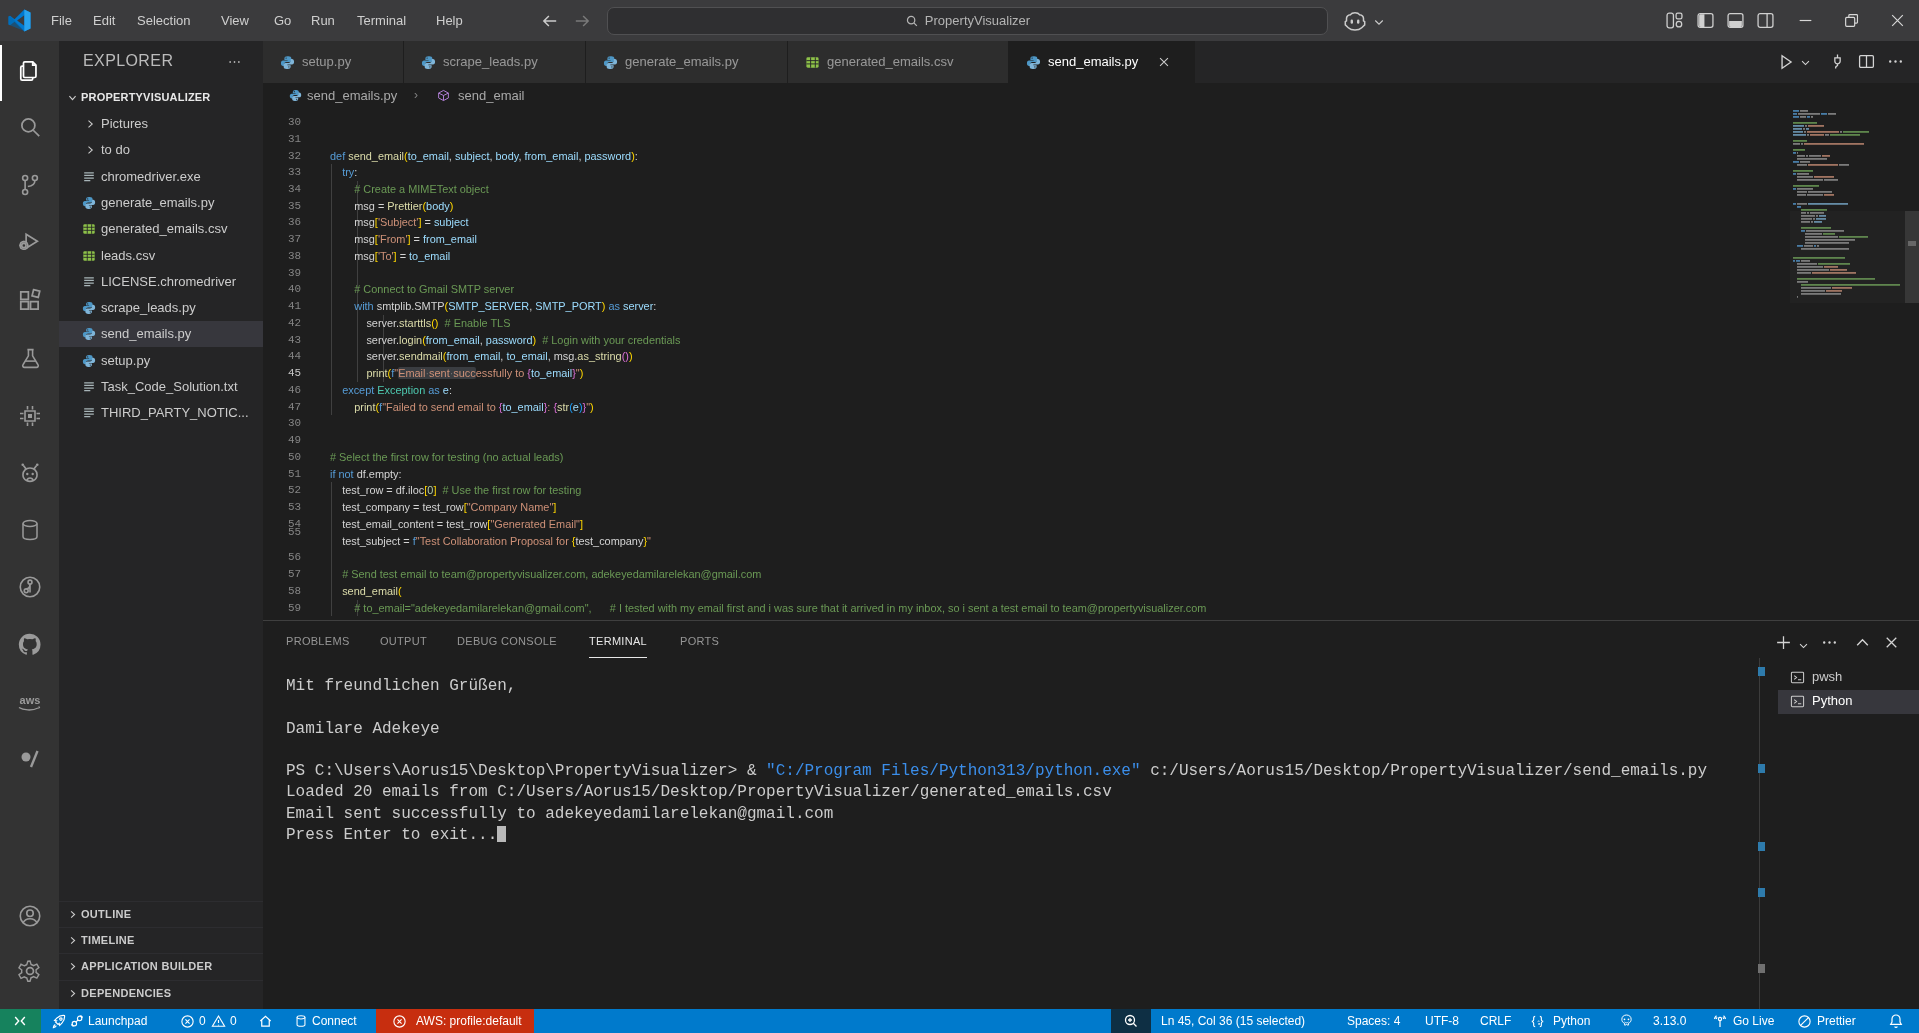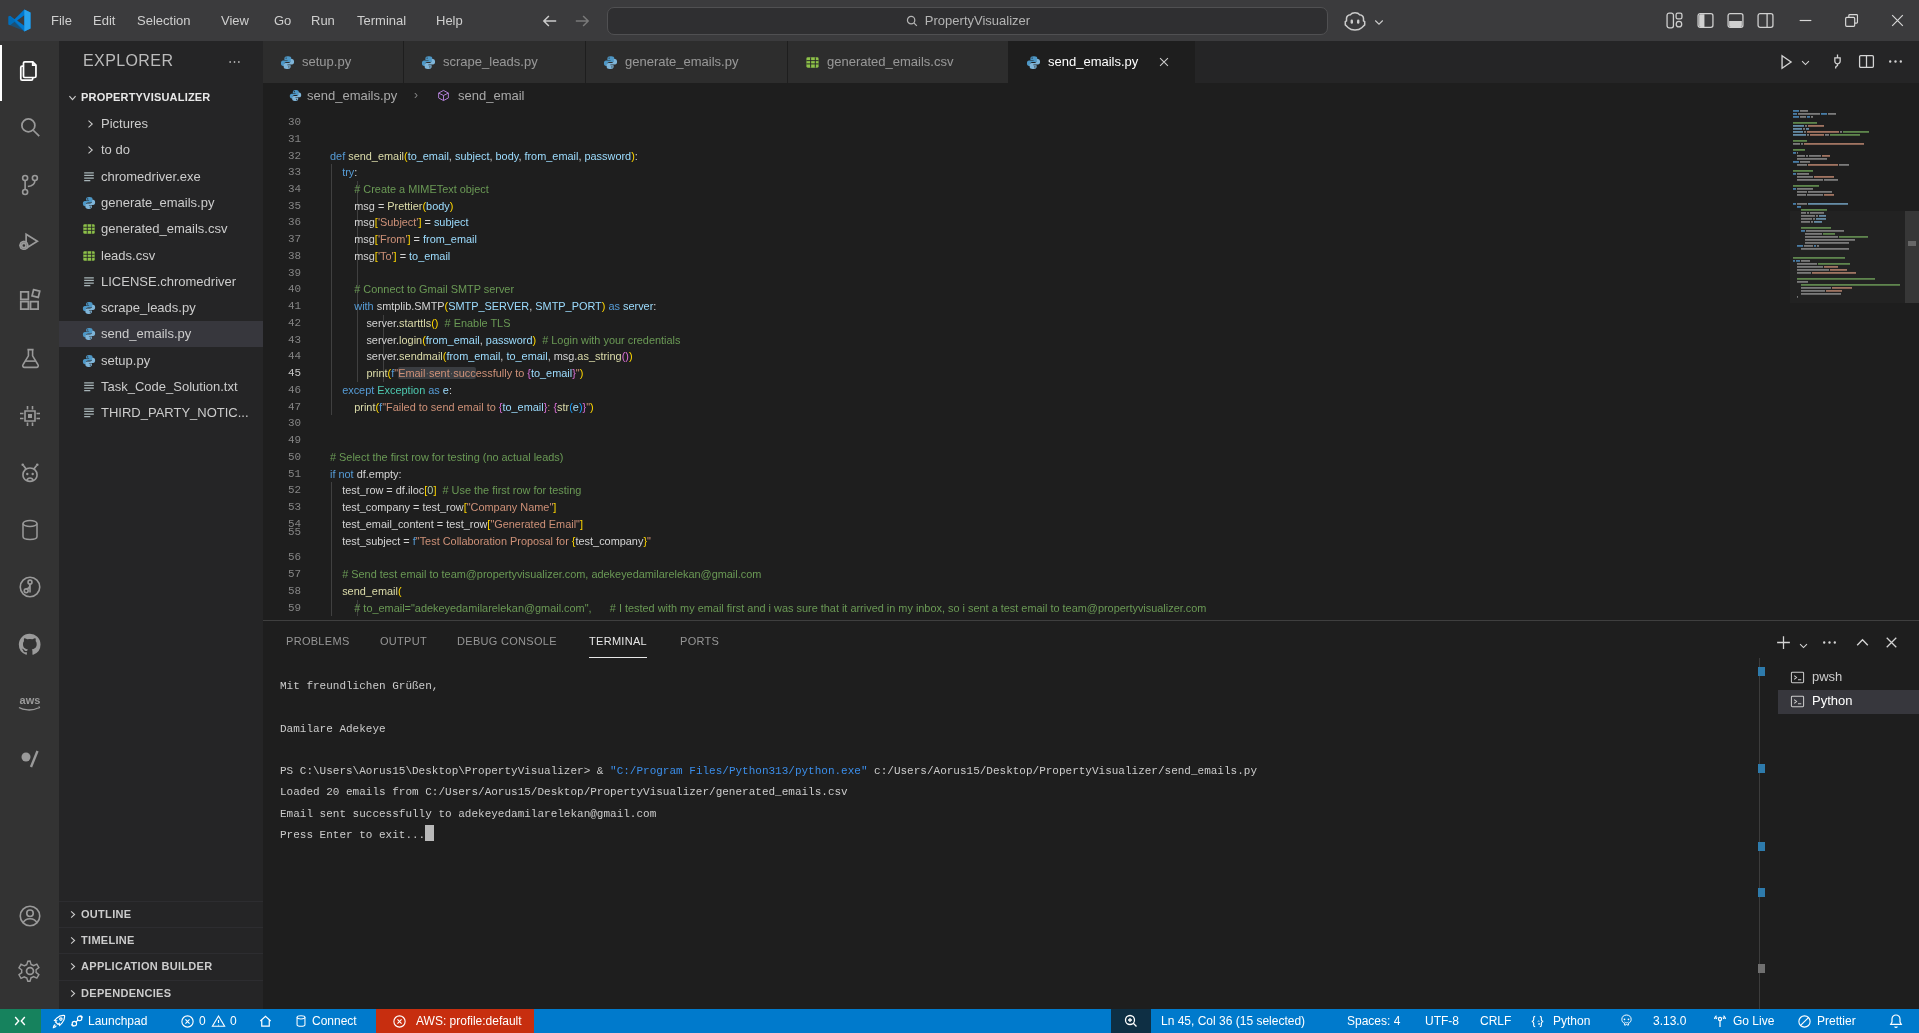--- a/index.html
+++ b/index.html
@@ -19,22 +19,22 @@
  color:#a9a9a9;font-size:13px;line-height:25px}
 #codearea{position:absolute;left:263px;top:108px;width:1527px;height:512px;background:#1e1e1e;overflow:hidden}
 .ln{position:absolute;left:0;width:38px;text-align:right;height:16.74px;line-height:16.74px;
  font-family:"Liberation Mono",monospace;font-size:10.92px}
 .cl{position:absolute;left:67px;height:16.74px;line-height:16.74px;white-space:pre;
  font-family:Liberation Sans, sans-serif;font-size:10.92px;color:#d4d4d4}
 .sel{background:#3a3d41;border-radius:2px}
 #minimap{position:absolute;left:1790px;top:108px;width:115px;height:512px;background:#1e1e1e;overflow:hidden}
 #panel{position:absolute;left:263px;top:620px;width:1656px;height:389px;background:#1e1e1e;border-top:1px solid #3f3f3f}
 .ptab{position:absolute;top:0;height:40px;line-height:40px;font-size:11px;color:#969696;letter-spacing:.3px}
-.tline{position:absolute;left:17px;height:21.2px;line-height:21.2px;white-space:pre;
- font-family:"Liberation Mono",monospace;font-size:11px;color:#cccccc}
+.tline{position:absolute;left:23px;height:21.2px;line-height:21.2px;white-space:pre;
+ font-family:"Liberation Mono",monospace;font-size:16px;color:#cccccc}
 #statusbar{position:absolute;left:0;top:1009px;width:1919px;height:24px;background:#007acc;color:#ffffff;font-size:12px}
 .sbi{position:absolute;top:0;height:24px;line-height:24px;white-space:nowrap}
 svg{display:block}
 .icx{position:absolute}
 </style></head><body>
 <svg width="0" height="0" style="position:absolute">
  <defs>
   <symbol id="py" viewBox="0 0 16 16">
    <path fill="#4d97c6" d="M7.9 1.2c-2 0-3.2.9-3.2 2.4v1.6h3.4v.6H3.3c-1.5 0-2.3 1.1-2.3 2.9 0 1.8.8 3 2.3 3h1.2V9.8c0-1.3 1.1-2.3 2.4-2.3h3.3c1.1 0 1.9-.9 1.9-2V3.6c0-1.5-1.2-2.4-3.2-2.4Zm-1.4 1.4a.7.7 0 1 1 0 1.4.7.7 0 0 1 0-1.4Z"></path>
    <path fill="#7fb5d9" d="M8.1 14.8c2 0 3.2-.9 3.2-2.4v-1.6H7.9v-.6h4.8c1.5 0 2.3-1.1 2.3-2.9 0-1.8-.8-3-2.3-3h-1.2v1.9c0 1.3-1.1 2.3-2.4 2.3H5.8c-1.1 0-1.9.9-1.9 2v1.9c0 1.5 1.2 2.4 3.2 2.4Zm1.4-1.4a.7.7 0 1 1 0-1.4.7.7 0 0 1 0 1.4Z"></path>

